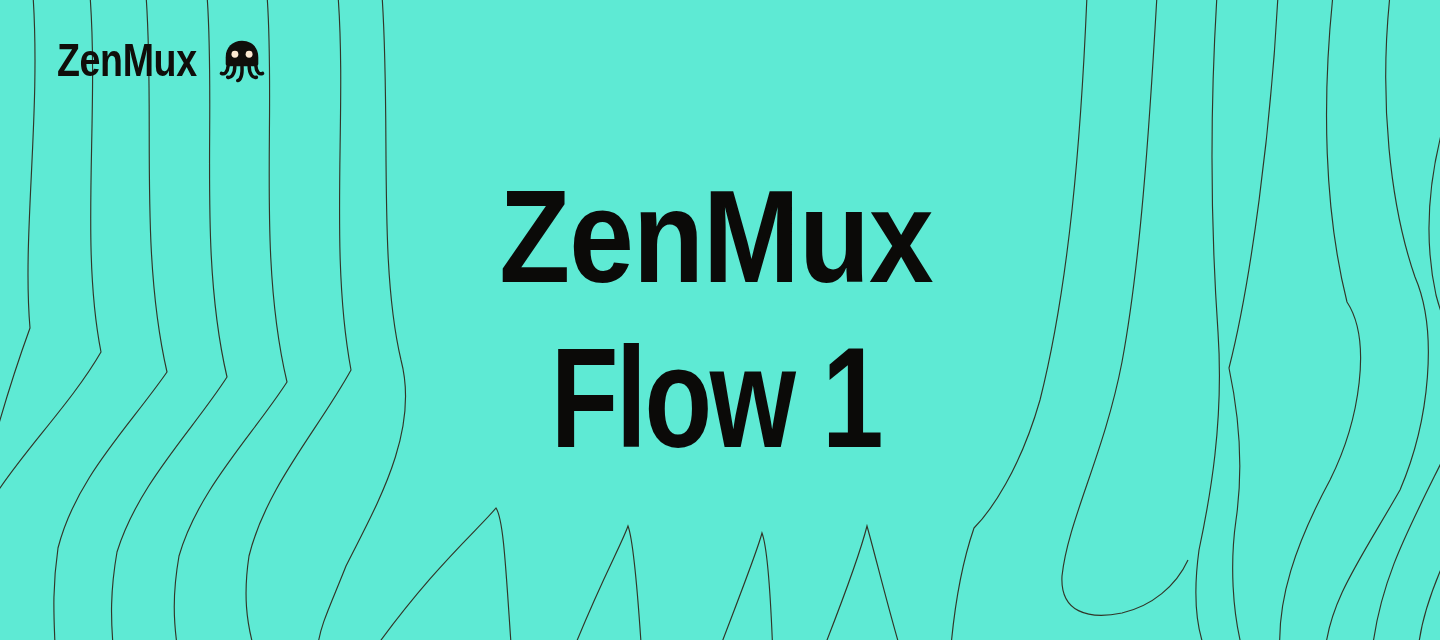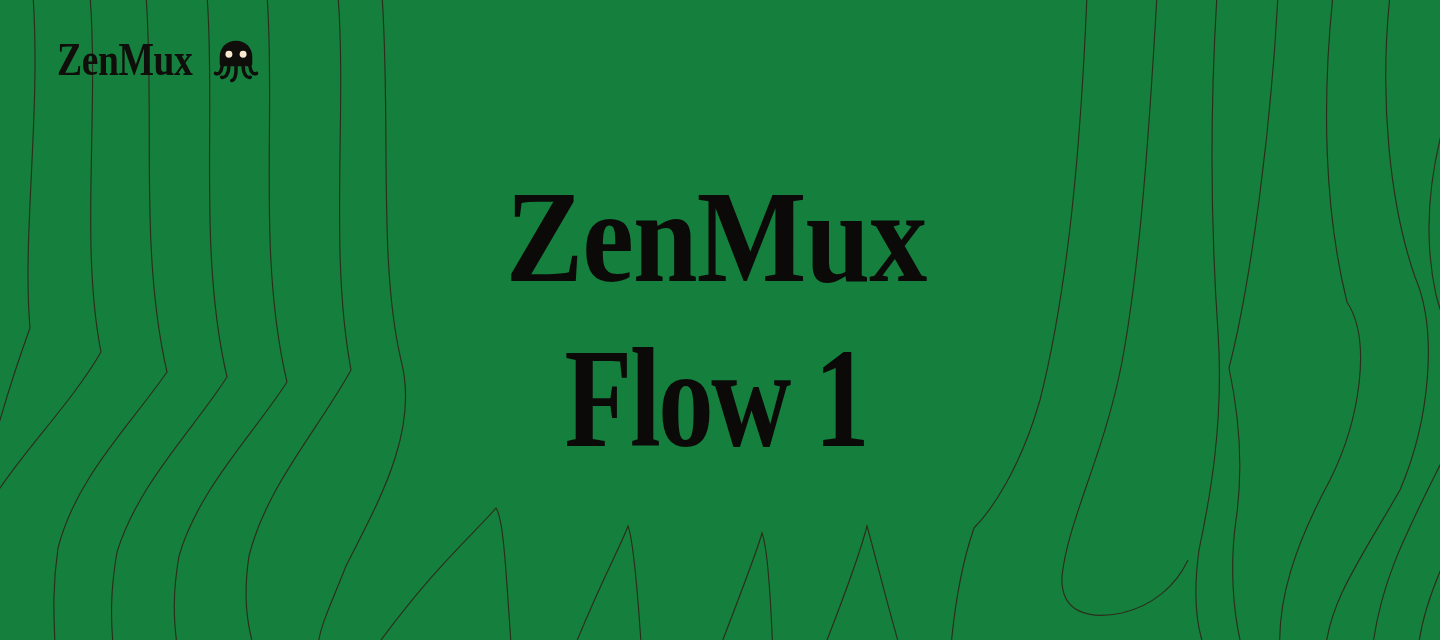--- a/index.html
+++ b/index.html
@@ -5,22 +5,22 @@
   html, body {
     margin: 0;
     padding: 0;
     background: #FCE9D1;
   }
   .page {
     position: relative;
     width: 1440px;
     height: 640px;
     overflow: hidden;
-    background: #15803d;
-    font-family: Liberation Serif, serif;
+    background: #5eead4;
+    font-family: Liberation Sans, sans-serif;
   }
   
   .contours {
     position: absolute;
     inset: 0;
     display: block;
   }
   .contours path {
     fill: none;
     stroke: #2E2619;

